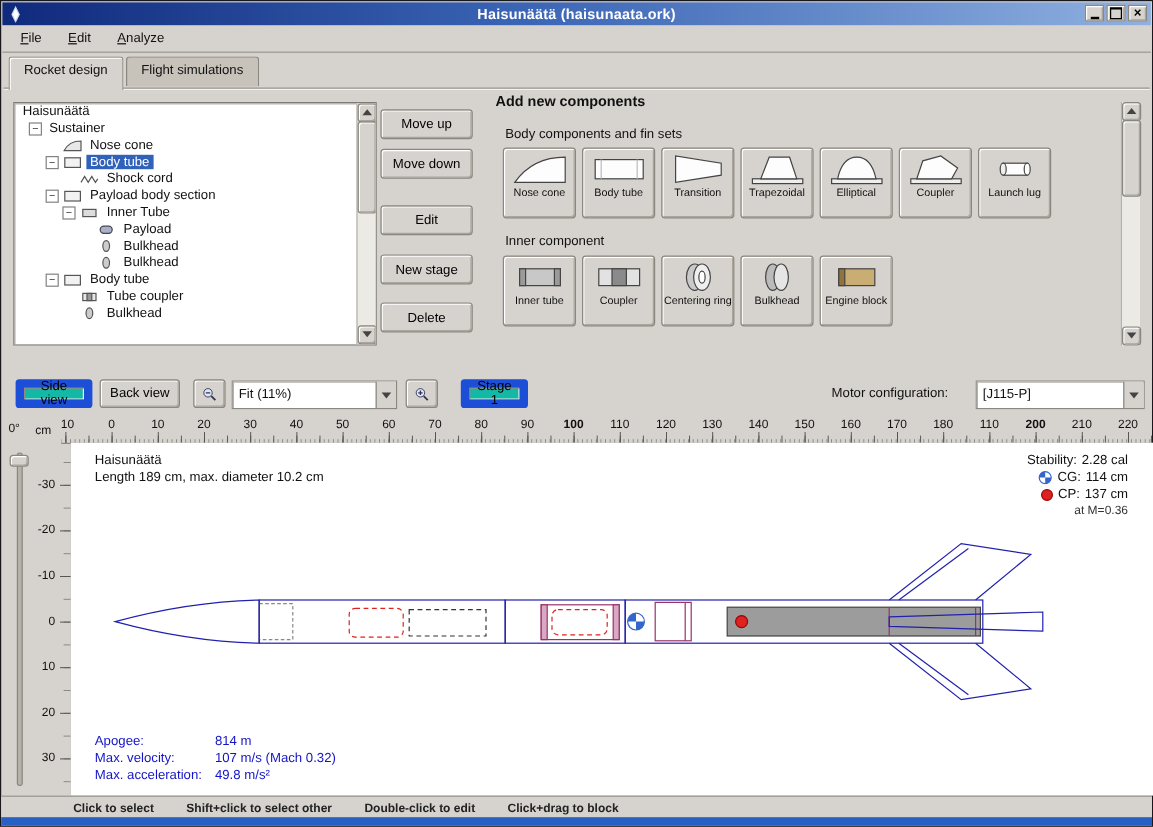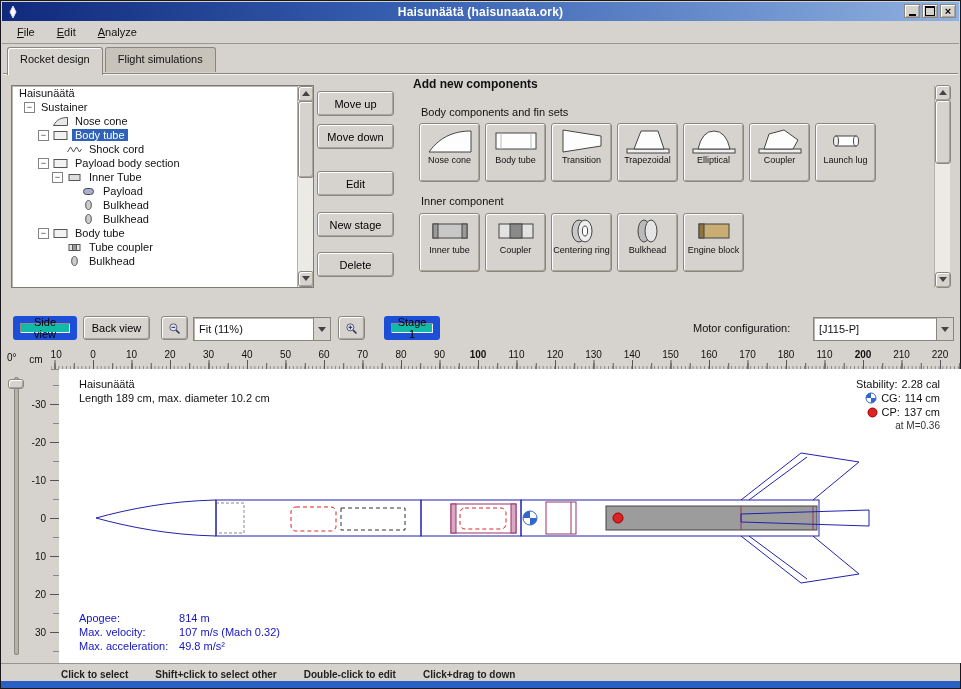--- a/index.html
+++ b/index.html
@@ -552,16 +552,16 @@
         <span class="lab">Max. acceleration:</span>
         <span>49.8 m/s²</span>
       </div>
     </div>
   </div>
 
   <div class="statusbar">
     <span>Click to select</span>
     <span>Shift+click to select other</span>
     <span>Double-click to edit</span>
-    <span>Click+drag to down</span>
+    <span>Click+drag to block</span>
   </div>
   <div class="bottom-strip"></div>
 </div>
 
 </body></html>

